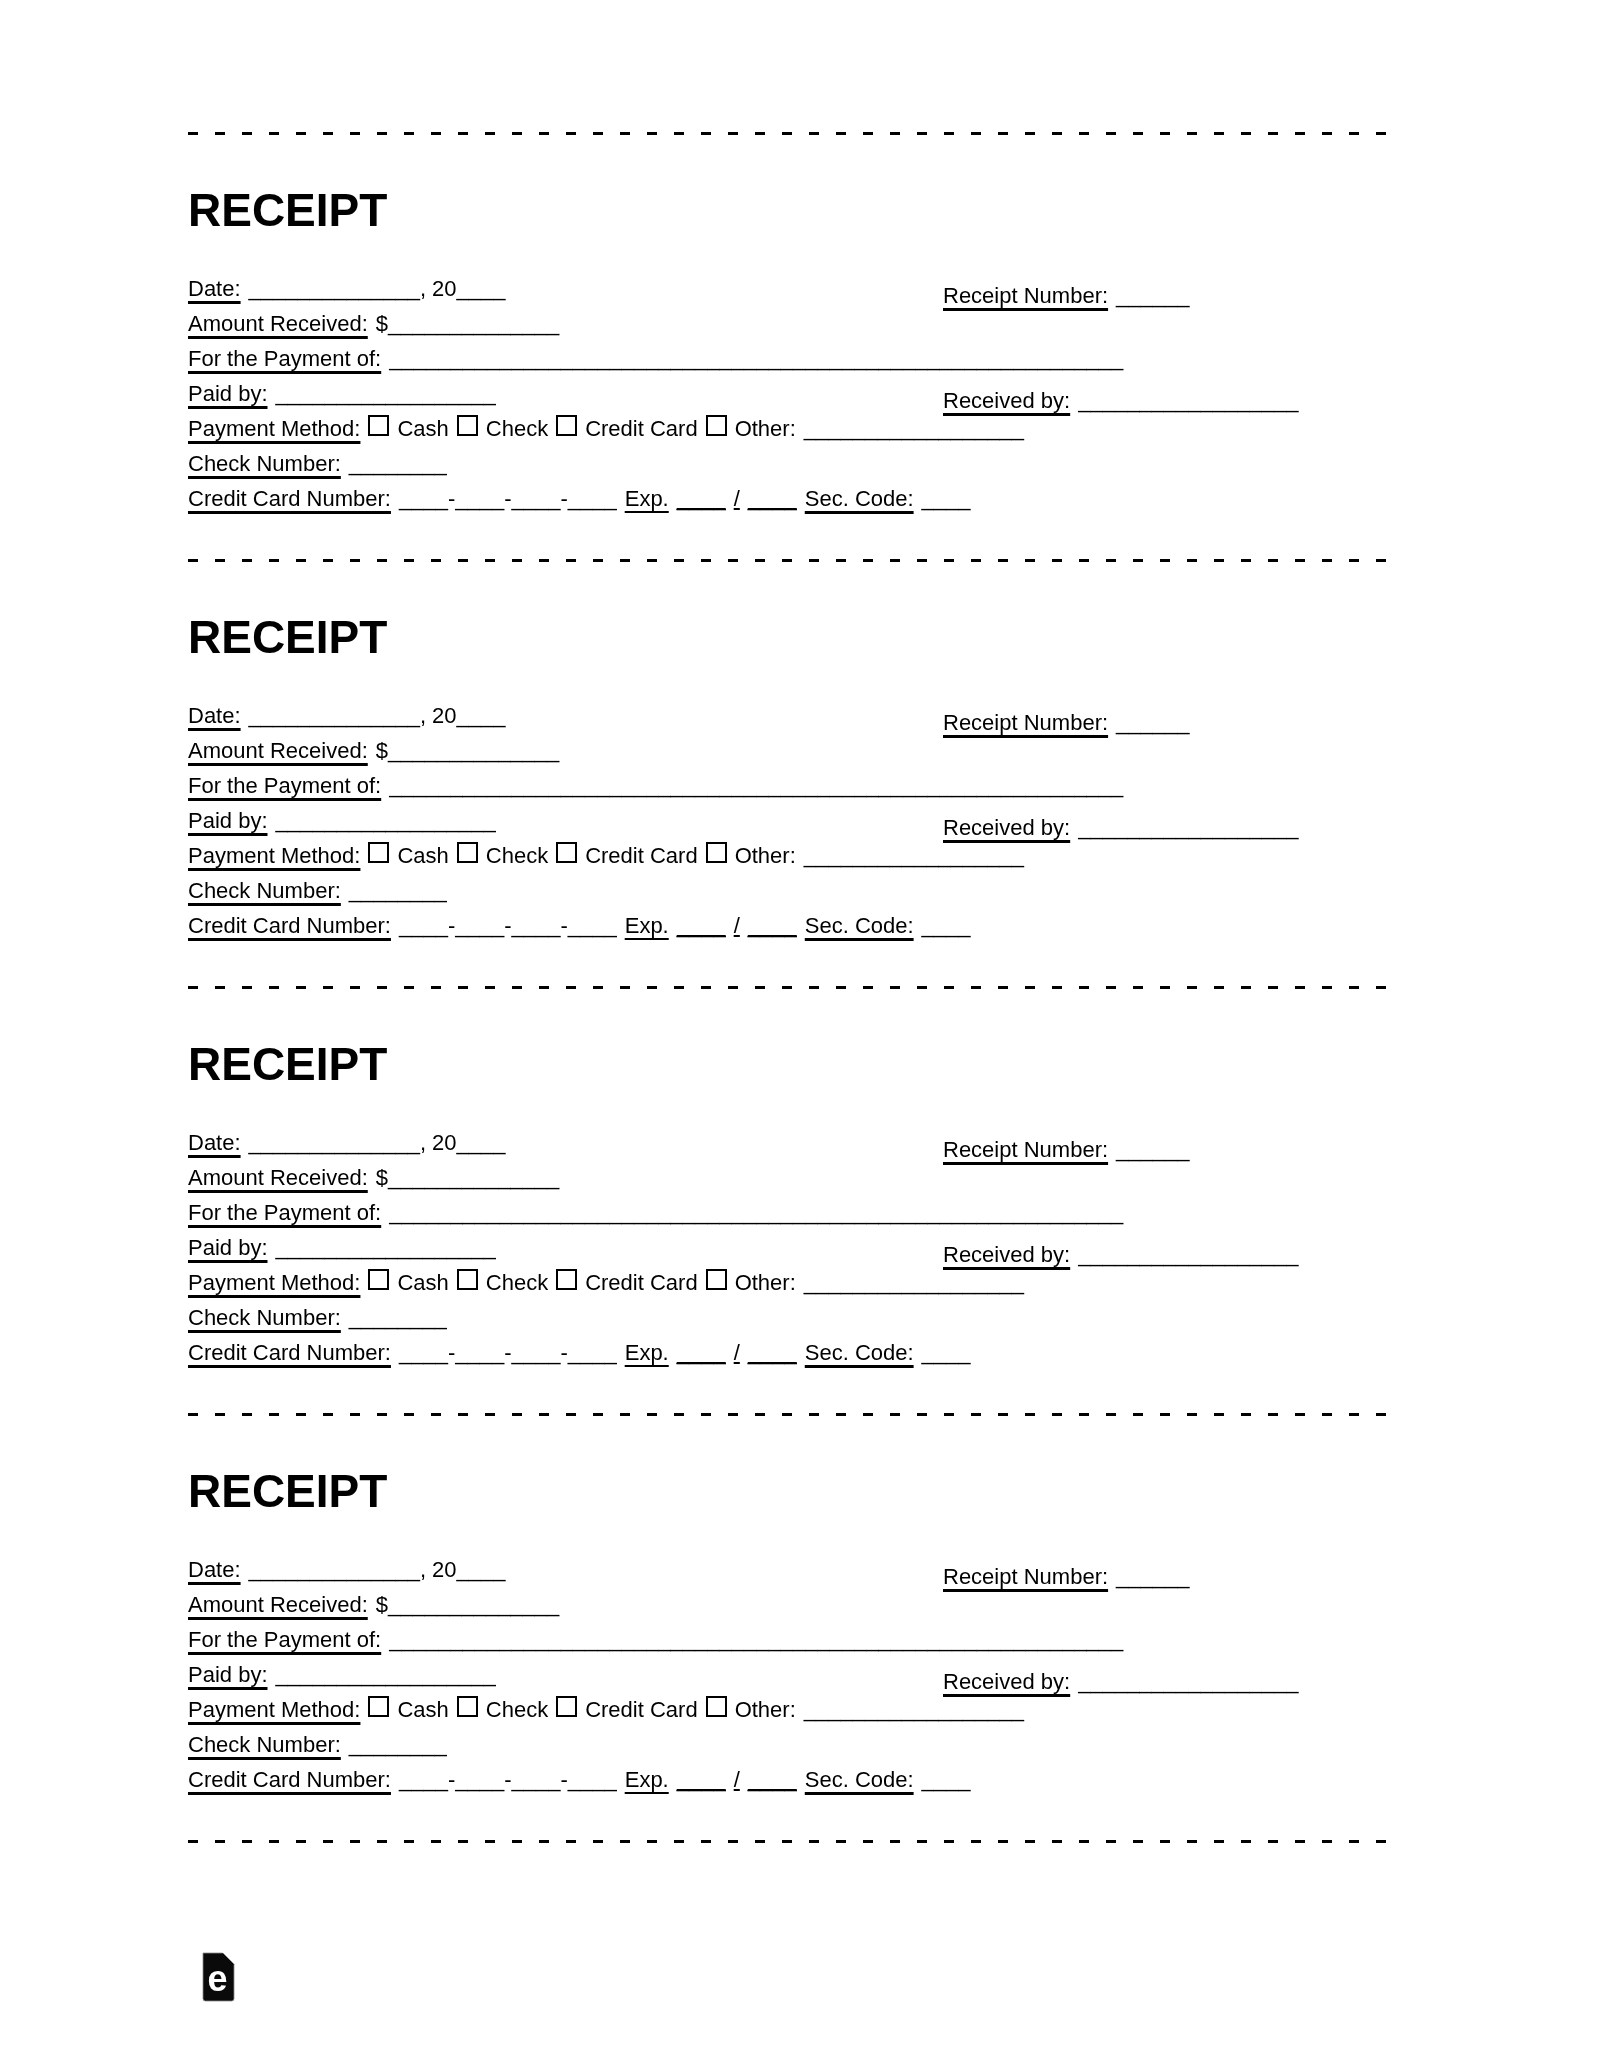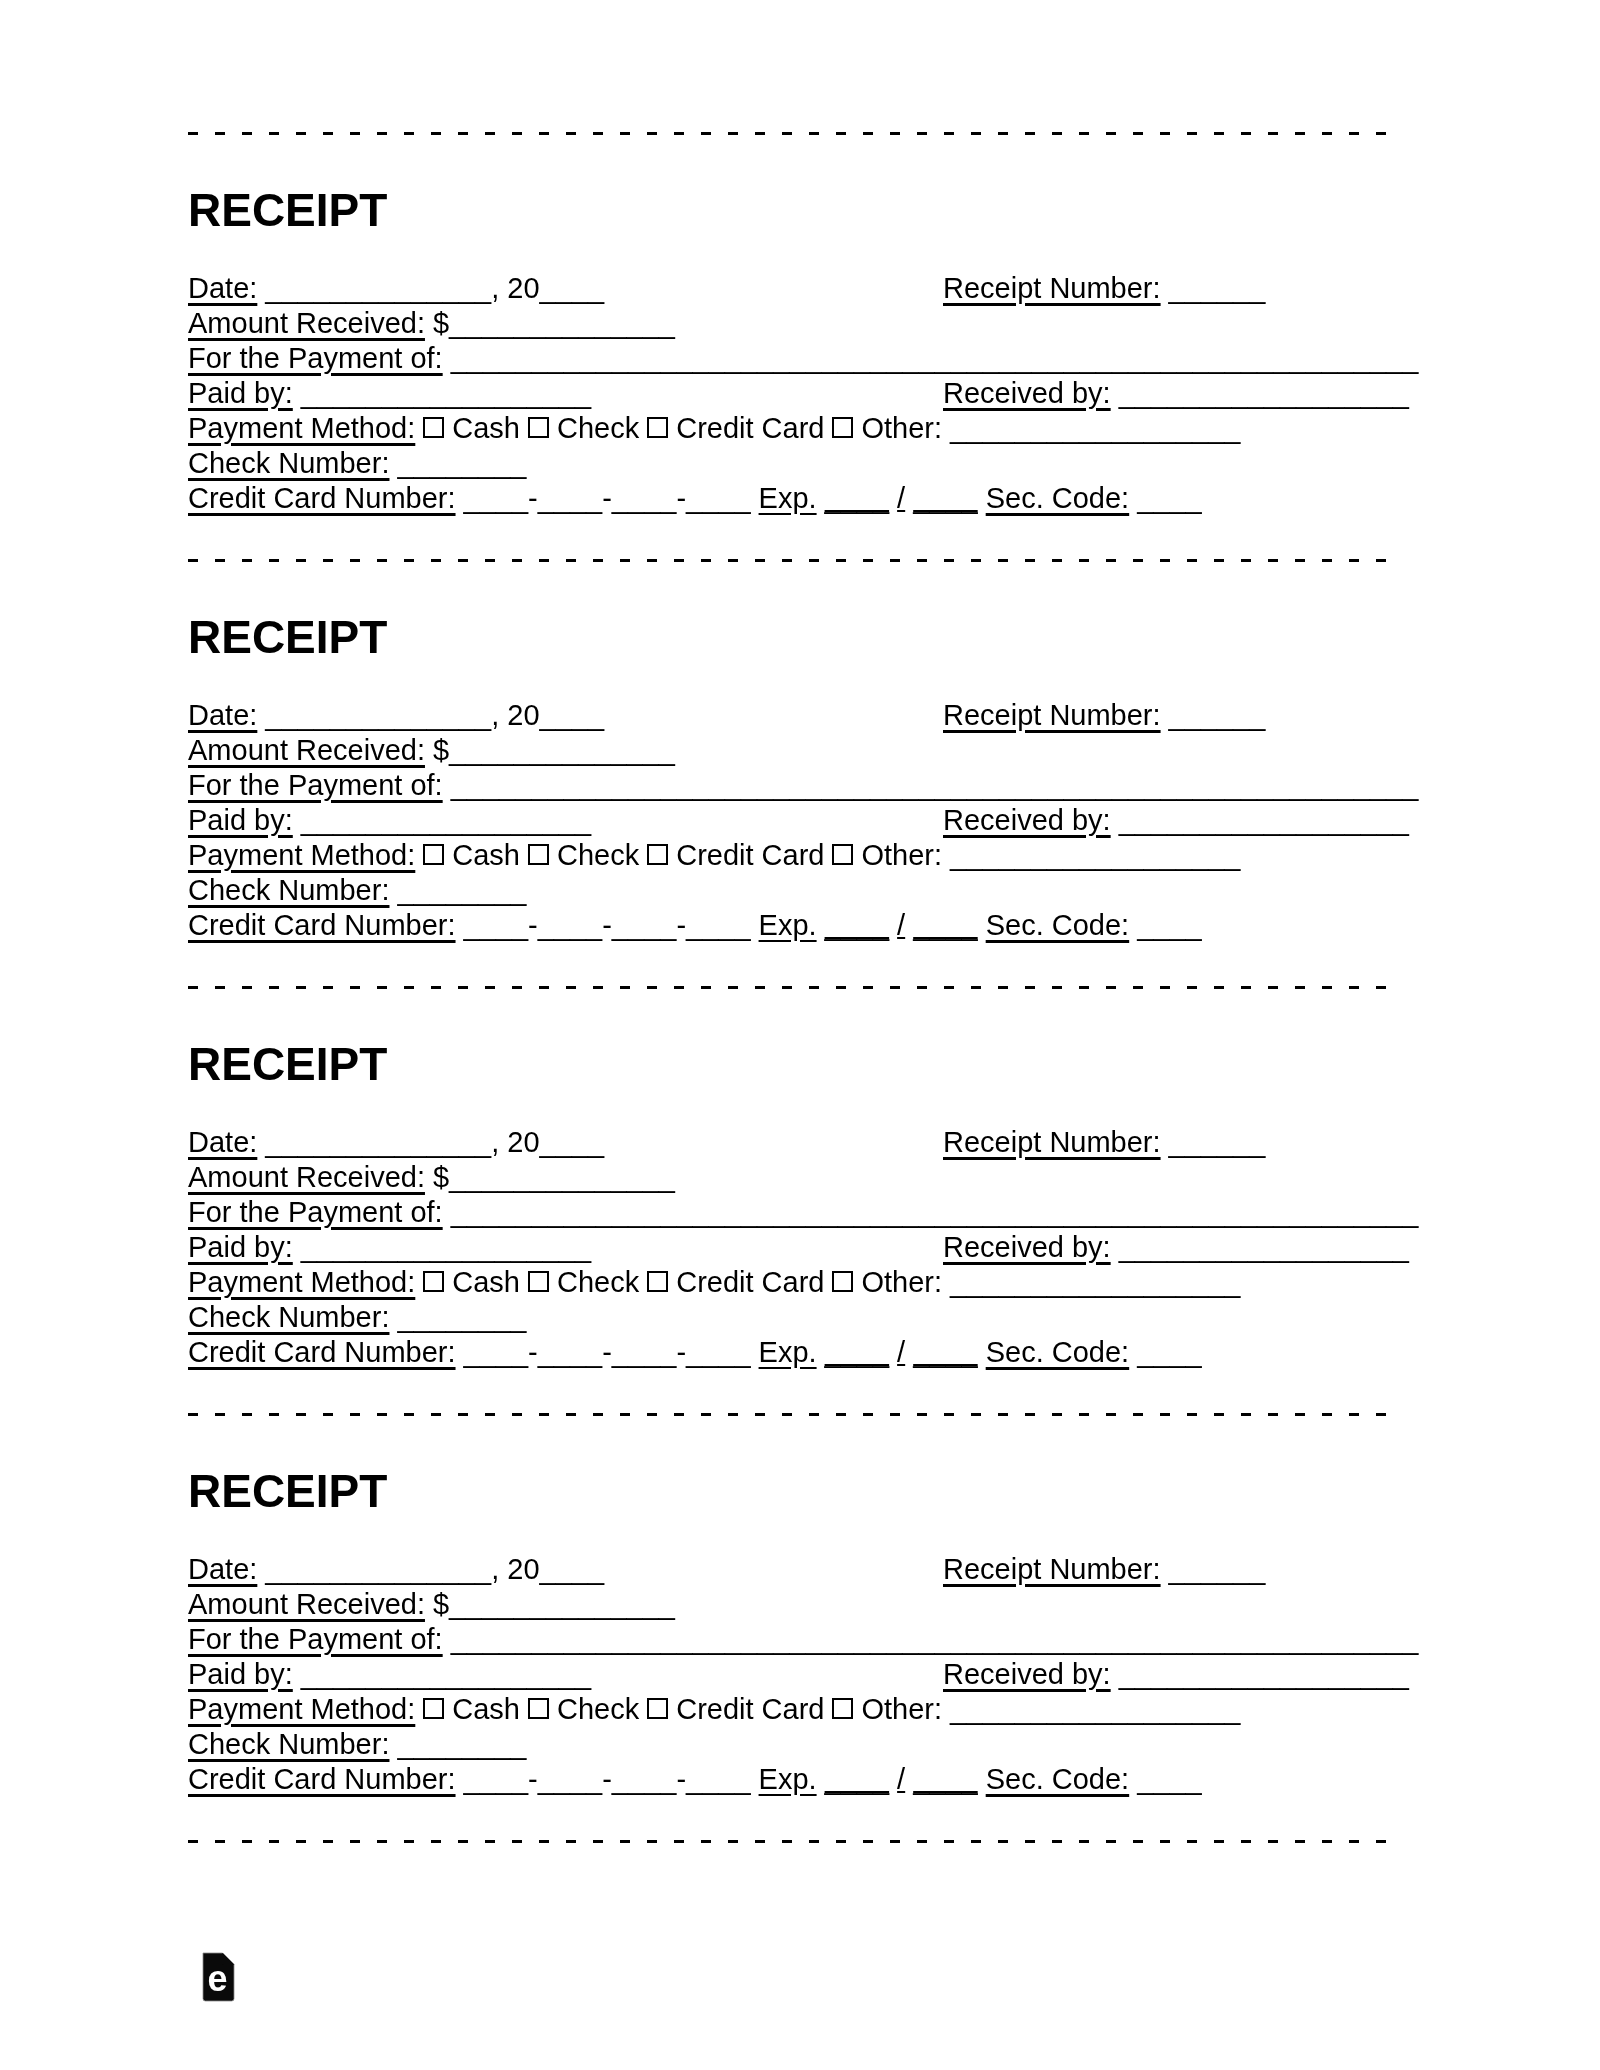--- a/index.html
+++ b/index.html
@@ -28,25 +28,25 @@
     width: 1245px;
   }
   .receipt-title {
     font-size: 46px;
     font-weight: 700;
     line-height: 54px;
     margin: 48px 0 0 0;
   }
   .lines {
     margin-top: 34px;
-    font-size: 29px;
+    font-size: 22px;
     line-height: 35px;
   }
   .line { position: relative; white-space: nowrap; height: 35px; }
-  .rcol { position: absolute; left: 755px; top: 0; white-space: nowrap; }
+  .rcol { position: absolute; left: 755px; top: 7px; white-space: nowrap; }
 
   .ul {
     text-decoration: underline;
     text-decoration-thickness: 2.5px;
     text-underline-offset: 5px;
   }
   .lbl { margin-right: 8px; }
   .gapl { margin-left: 8px; text-decoration: underline; }
   .gapr { margin-right: 8px; }
 

